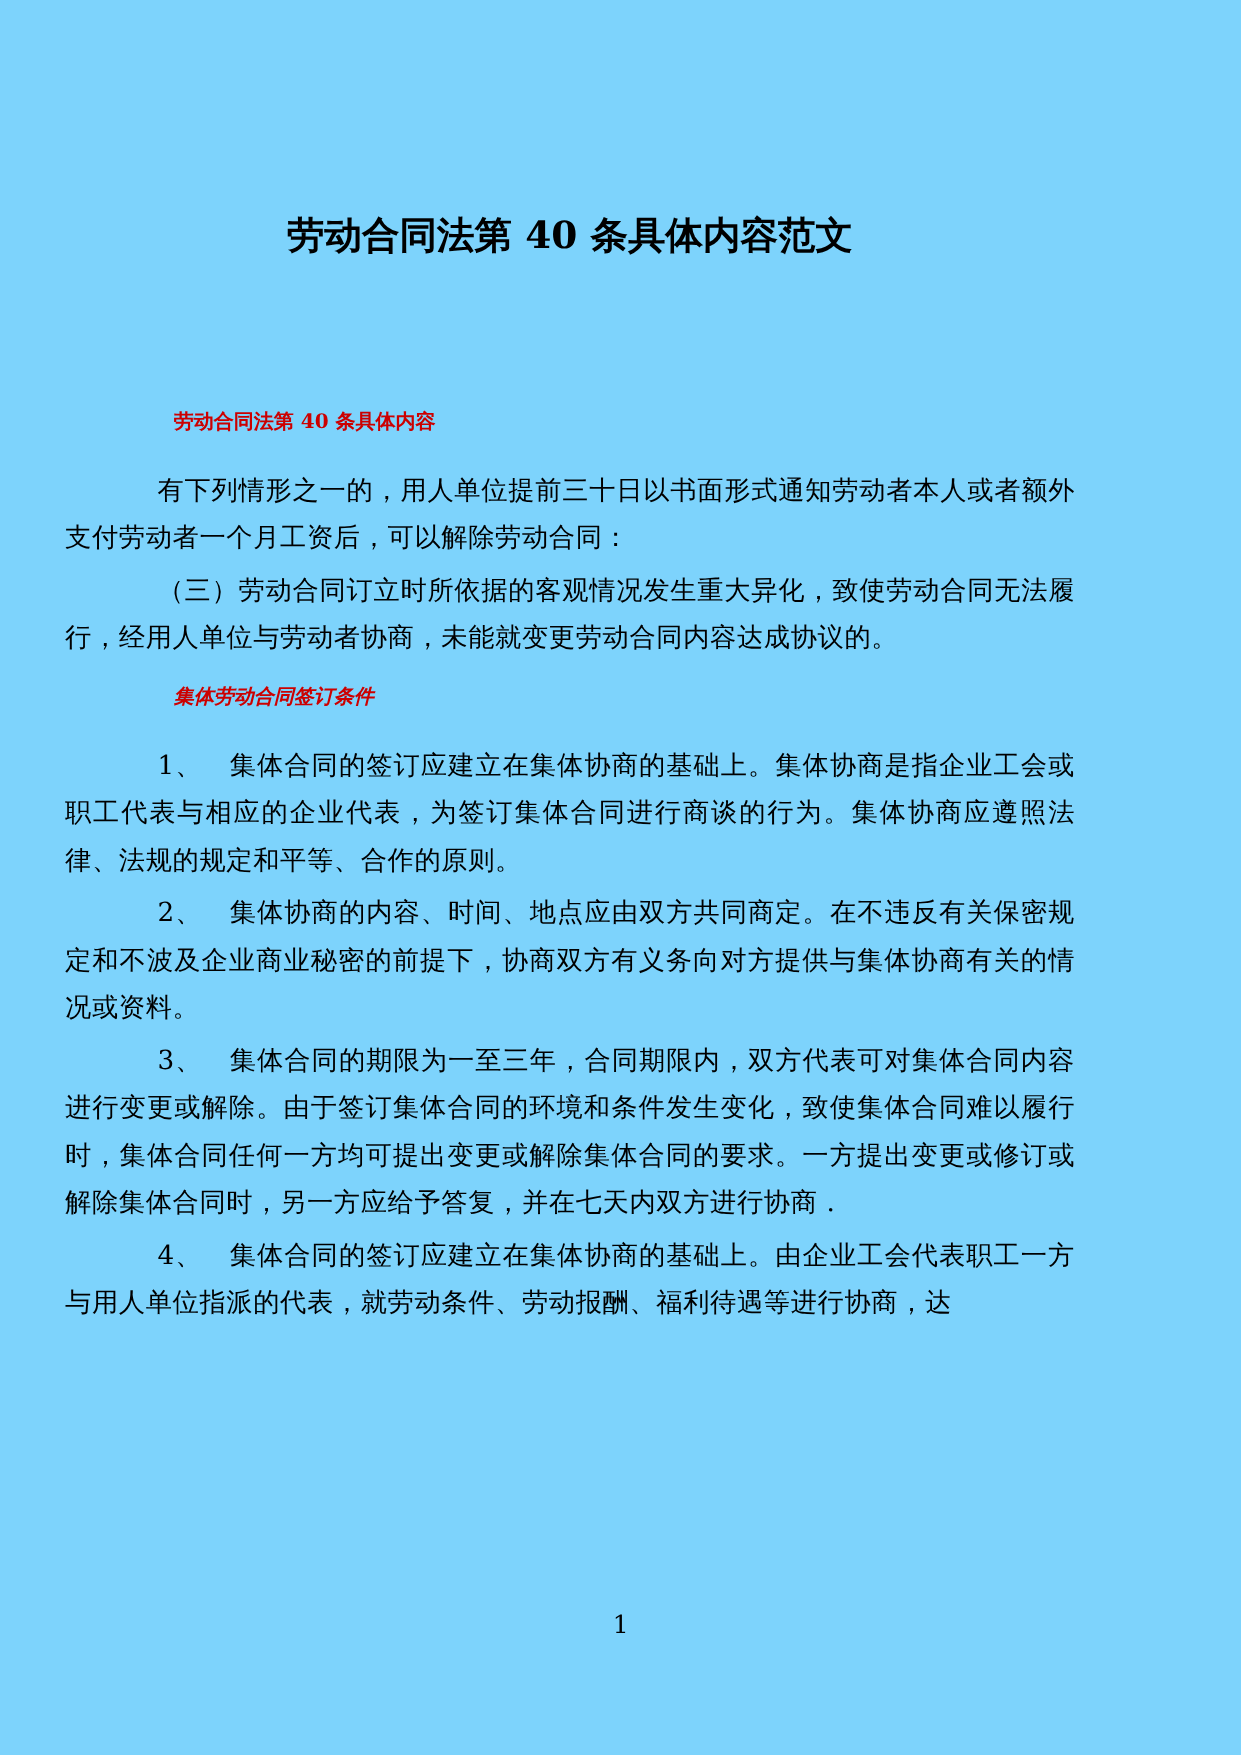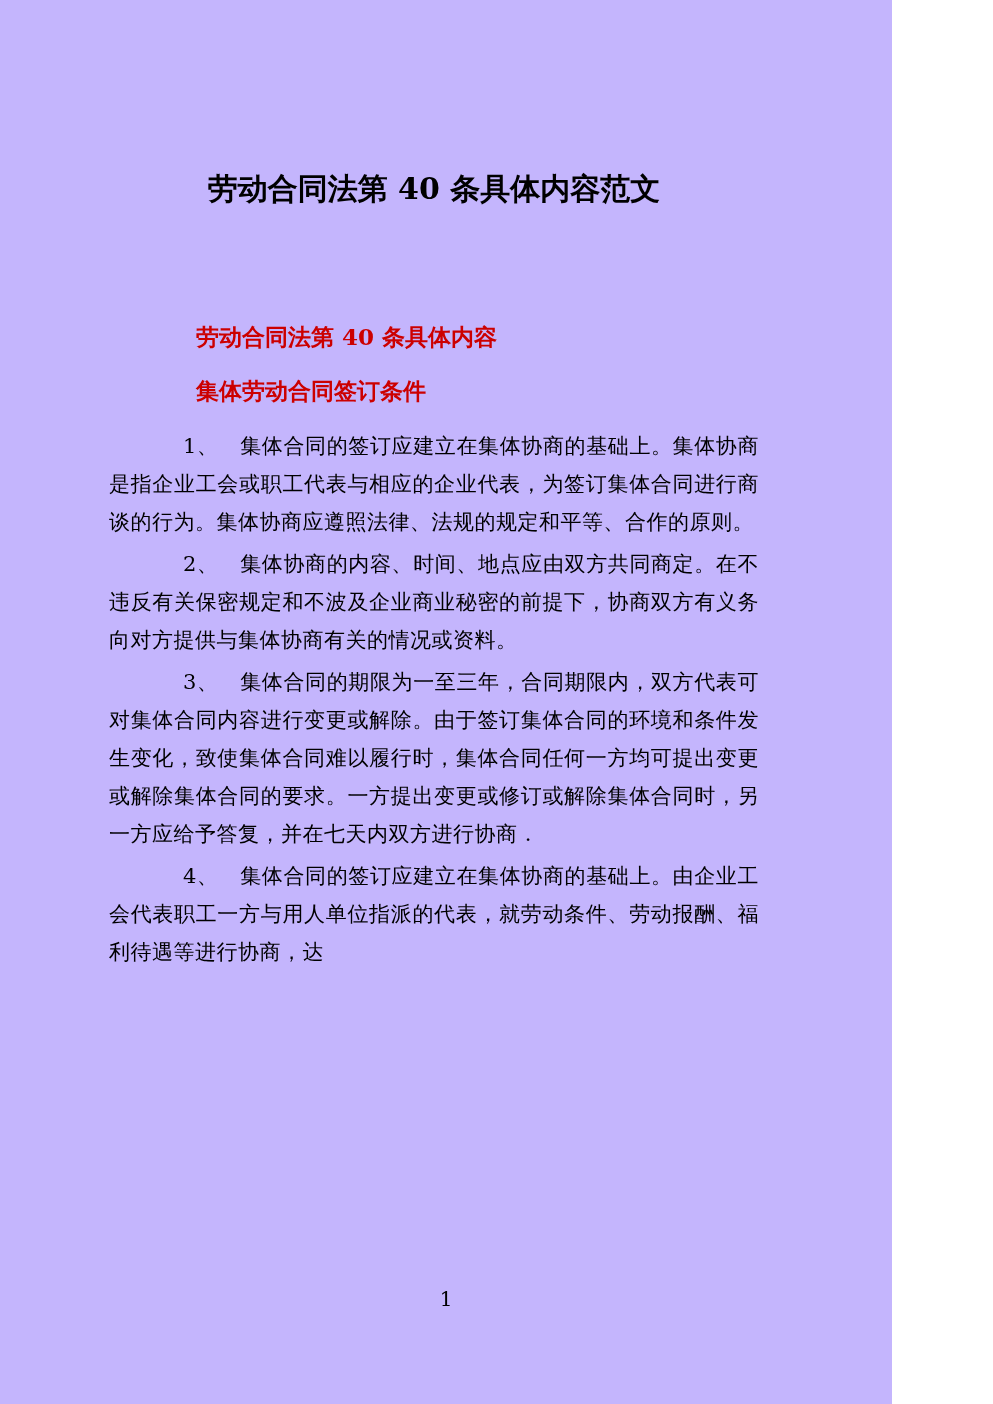--- a/index.html
+++ b/index.html
@@ -2,46 +2,47 @@
 <html lang="zh"><head>
 <meta charset="utf-8">
 <style>
   html, body {
     margin: 0;
     padding: 0;
     background: #ffffff;
   }
   .page {
     position: relative;
-    width: 892px;
+    width: 993px;
     height: 1404px;
-    background: #c4b5fd;
+    background: #7dd3fc;
     color: #000000;
     font-family: "DejaVu Serif", "Liberation Serif", serif;
     box-sizing: border-box;
-    padding: 167px 133px 0 109px;
+    padding: 167px 133px 0 52px;
     overflow: hidden;
   }
   .doc-title {
     font-size: 30px;
     font-weight: bold;
     line-height: 44px;
     text-align: center;
     margin: 0 0 108px 0;
     white-space: nowrap;
   }
   .section-heading {
     color: #cc0000;
-    font-size: 23px;
+    font-size: 16px;
     font-weight: bold;
     line-height: 36px;
     margin: 0 0 18px 87px;
   }
   .section-2 .section-heading {
     margin-top: 10px;
+    font-style: italic;
   }
   .para {
     font-size: 21px;
     line-height: 38px;
     margin: 0 0 4px 0;
     text-indent: 74px;
     text-align: justify;
     letter-spacing: 0.5px;
   }
   .page-number {
@@ -56,20 +57,22 @@
 </style>
 </head>
 <body>
 
 <div class="page">
 
   <h1 class="doc-title">劳动合同法第 40 条具体内容范文</h1>
 
   <div class="section section-1">
     <h2 class="section-heading">劳动合同法第 40 条具体内容</h2>
+    <p class="para">有下列情形之一的，用人单位提前三十日以书面形式通知劳动者本人或者额外支付劳动者一个月工资后，可以解除劳动合同：</p>
+    <p class="para">（三）劳动合同订立时所依据的客观情况发生重大异化，致使劳动合同无法履行，经用人单位与劳动者协商，未能就变更劳动合同内容达成协议的。</p>
   </div>
 
   <div class="section section-2">
     <h2 class="section-heading">集体劳动合同签订条件</h2>
     <p class="para">1、　集体合同的签订应建立在集体协商的基础上。集体协商是指企业工会或职工代表与相应的企业代表，为签订集体合同进行商谈的行为。集体协商应遵照法律、法规的规定和平等、合作的原则。</p>
     <p class="para">2、　集体协商的内容、时间、地点应由双方共同商定。在不违反有关保密规定和不波及企业商业秘密的前提下，协商双方有义务向对方提供与集体协商有关的情况或资料。</p>
     <p class="para">3、　集体合同的期限为一至三年，合同期限内，双方代表可对集体合同内容进行变更或解除。由于签订集体合同的环境和条件发生变化，致使集体合同难以履行时，集体合同任何一方均可提出变更或解除集体合同的要求。一方提出变更或修订或解除集体合同时，另一方应给予答复，并在七天内双方进行协商 .</p>
     <p class="para">4、　集体合同的签订应建立在集体协商的基础上。由企业工会代表职工一方与用人单位指派的代表，就劳动条件、劳动报酬、福利待遇等进行协商，达</p>
   </div>
 

